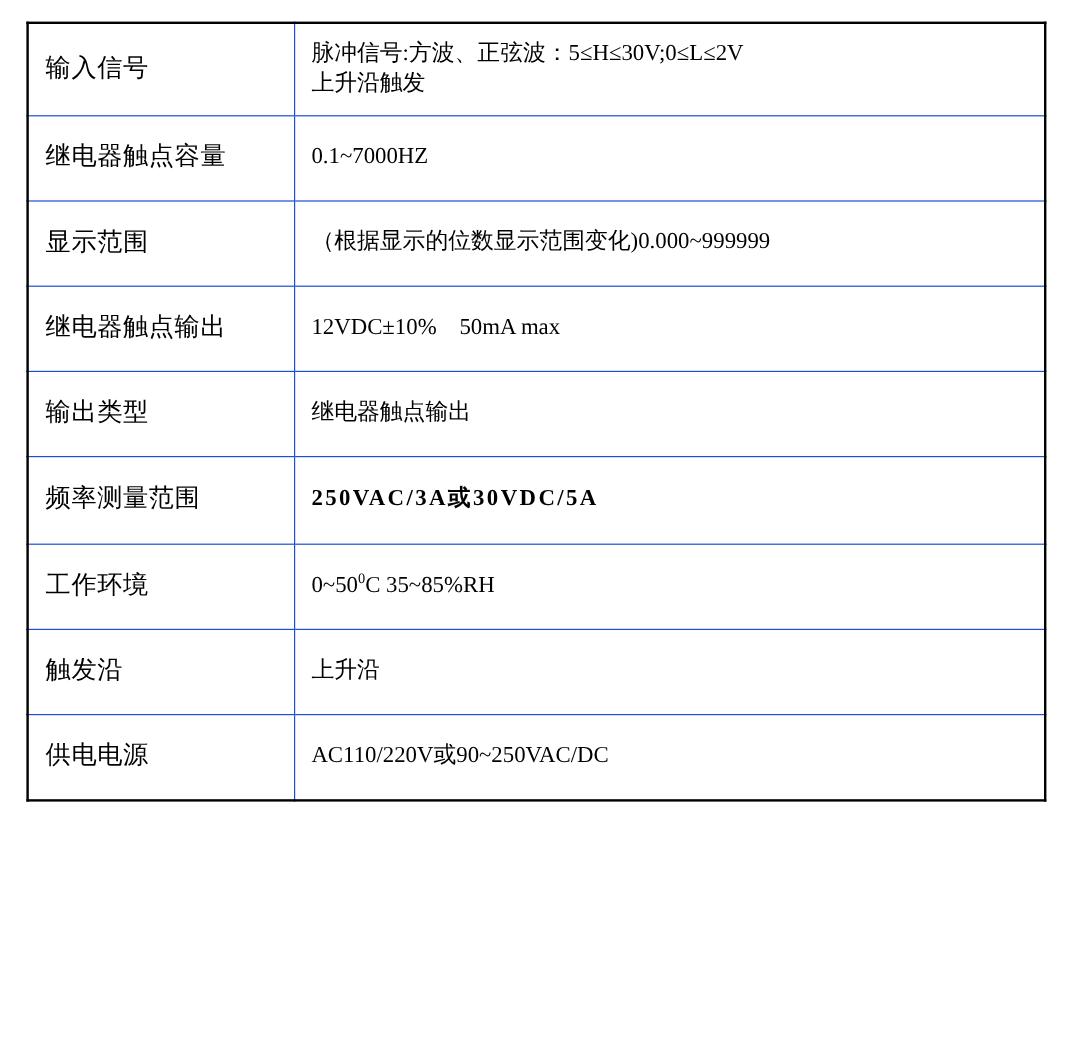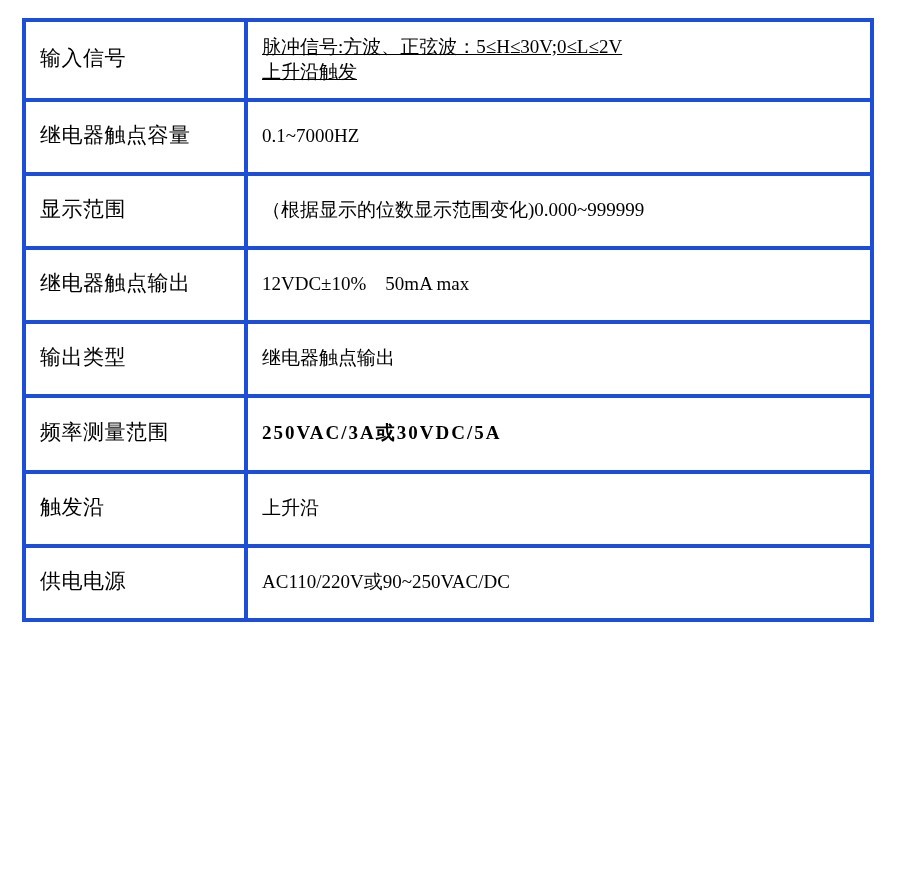--- a/index.html
+++ b/index.html
@@ -23,38 +23,37 @@
   }
   table.spec {
     width: 848px;
     border-collapse: collapse;
     table-layout: fixed;
     border: 2px solid #000000;
   }
   table.spec col.c1 { width: 222px; }
   table.spec col.c2 { width: 626px; }
   table.spec td {
-    border: 4px solid #1d4ed8;
+    border: 1px solid #1d4ed8;
     padding: 6px 10px 8px 14px;
     vertical-align: middle;
     line-height: 1.32;
   }
   td.label {
     font-size: 21px;
     letter-spacing: 0.5px;
     white-space: nowrap;
     padding-left: 18px;
   }
   td.value {
     font-size: 19px;
     font-family: "Liberation Serif", "DejaVu Serif", serif;
   }
   td.value .line {
     display: block;
-    text-decoration: underline;
   }
   
   .r-input td { height: 62px; }
   .r-input .value { font-size: 19px; }
   .r-imp td, .r-freq td, .r-disp td, .r-aux td, .r-outtype td,
   .r-env td, .r-ins td, .r-edge td, .r-power td { height: 56px; }
   .r-ratio td { height: 62px; }
   .r-relay td { height: 58px; }
   .big-cap {
     font-size: 27px;
@@ -98,20 +97,24 @@
         <td class="value">12VDC±10%　50mA max</td>
       </tr>
       <tr class="r-outtype">
         <td class="label">输出类型</td>
         <td class="value">继电器触点输出</td>
       </tr>
       <tr class="r-relay">
         <td class="label">频率测量范围</td>
         <td class="value big-cap">250VAC/3A或30VDC/5A</td>
       </tr>
+      <tr class="r-env">
+        <td class="label">工作环境</td>
+        <td class="value"><span>0~50</span><sup class="deg">0</sup><span>C        35~85%RH</span></td>
+      </tr>
       <tr class="r-edge">
         <td class="label">触发沿</td>
         <td class="value">上升沿</td>
       </tr>
       <tr class="r-power">
         <td class="label">供电电源</td>
         <td class="value">AC110/220V或90~250VAC/DC</td>
       </tr>
     </tbody>
   </table>

